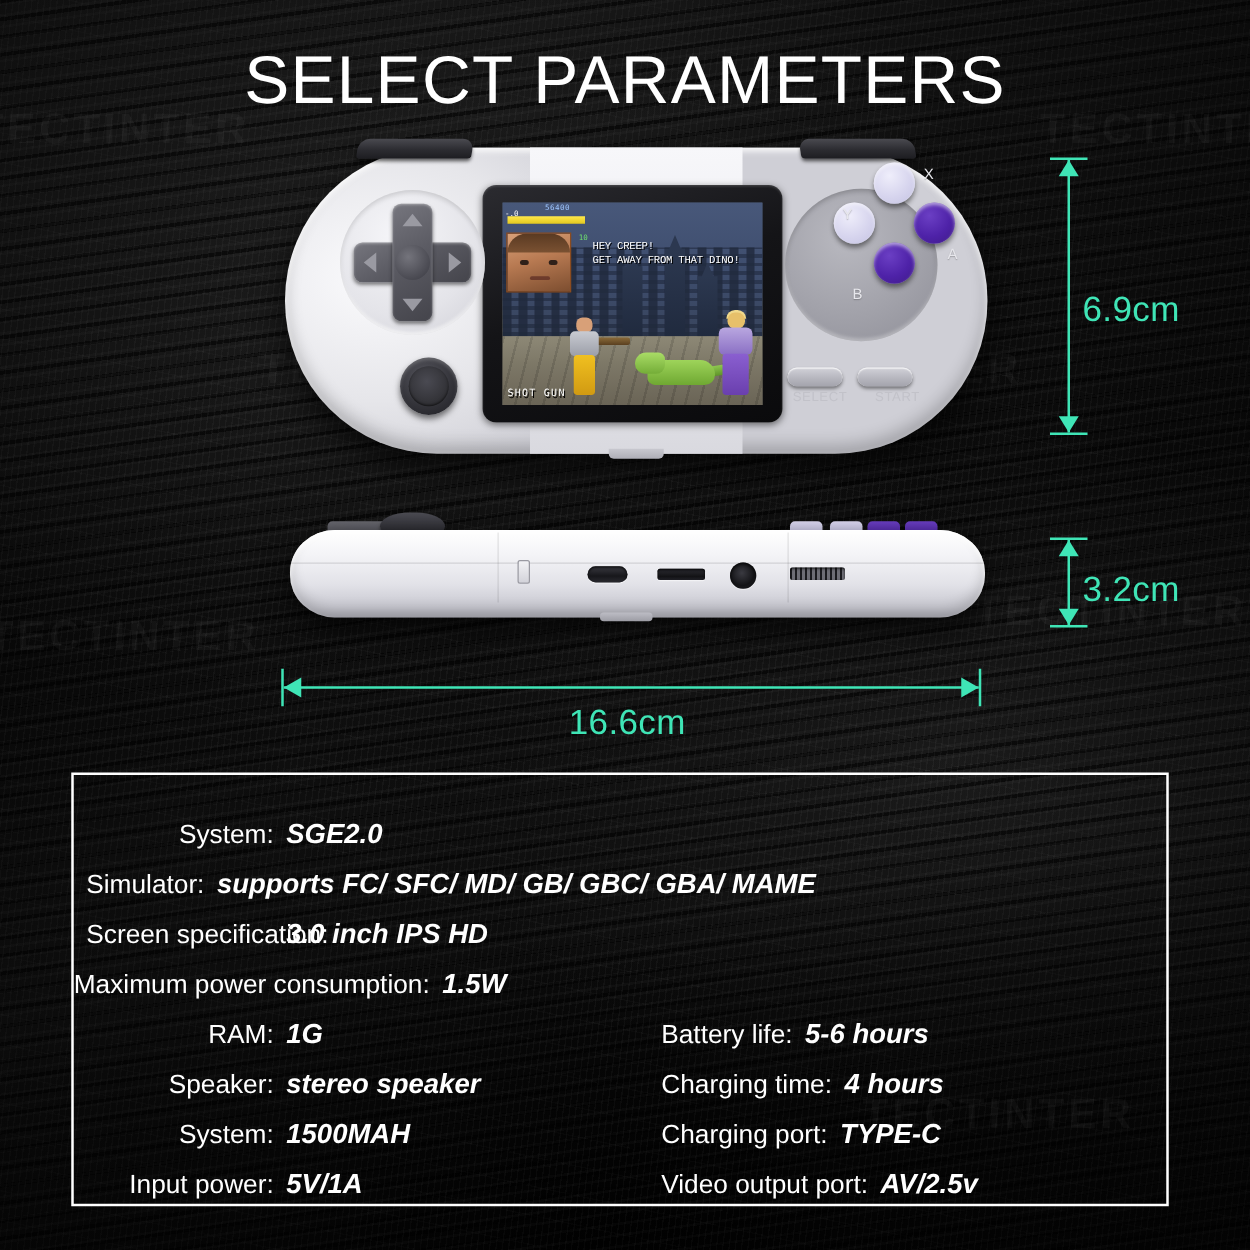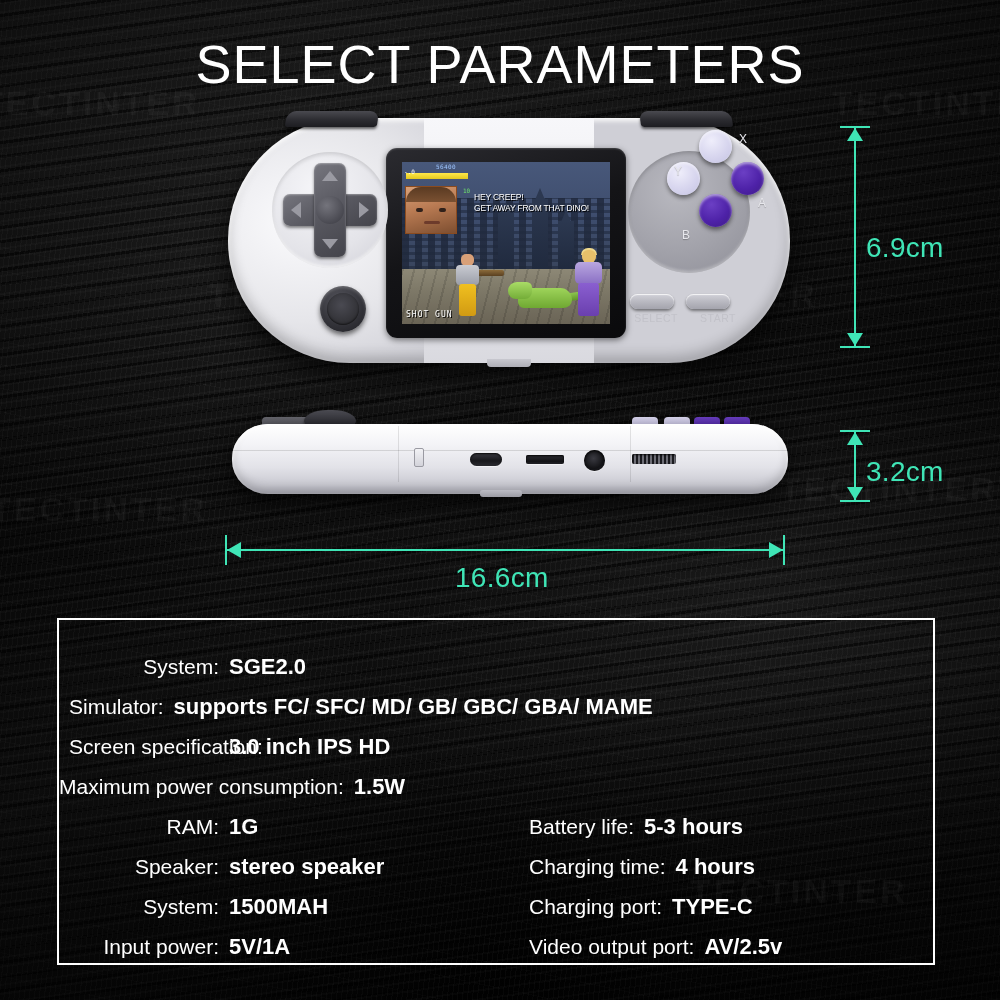--- a/index.html
+++ b/index.html
@@ -134,21 +134,21 @@
   .portrait  { position:absolute; left:3px; top:24px; width:52px; height:48px;
                background: linear-gradient(165deg,#d8a078 0%, #b87a52 45%, #7d4e30 100%);
                border:1px solid #8a4b1f; }
   .portrait .hair { position:absolute; left:0; top:0; width:100%; height:32%;
                background: linear-gradient(180deg,#5a3a22,#7a5132); border-radius:26px 26px 0 0; }
   .portrait .eye { position:absolute; top:46%; width:7px; height:4px; background:#30211a; border-radius:2px; }
   .portrait .eye.l{ left:10px; } .portrait .eye.r{ right:10px; }
   .portrait .mouth{ position:absolute; left:18px; top:74%; width:16px; height:3px; background:#6d3b2b; border-radius:2px; }
 
   .dialog    { position:absolute; left:72px; top:30px; right:4px;
-               color:#ffffff; font-family:Liberation Sans, sans-serif;
+               color:#ffffff; font-family:Liberation Mono, monospace;
                font-size:8.5px; line-height:1.35; letter-spacing:-.2px;
                text-shadow: 1px 1px 0 #000; }
 
   .weapon-txt{ position:absolute; left:4px; bottom:5px; color:#ffffff;
                font-family:"DejaVu Sans Mono", monospace; font-size:8px;
                letter-spacing:1px; text-shadow: 1px 1px 0 #000; }
 
   
   .hero { position:absolute; left:52px; bottom:8px; width:28px; height:62px; }
   .hero .head { position:absolute; left:7px; top:0; width:13px; height:12px; border-radius:5px;
@@ -386,21 +386,21 @@
   .spec-left, .spec-right {
     display: flex; align-items: baseline; white-space: nowrap; margin-top: 16px;
   }
   .spec-left  { width: 470px; padding-left: 10px; }
   .spec-right { width: 400px; }
   .spec-label {
     color: #ffffff; font-size: 21px; font-weight: 400;
     text-align: right;
   }
   .spec-value {
-    color: #ffffff; font-size: 22px; font-weight: 700; 
+    color: #ffffff; font-size: 22px; font-weight: 700; font-style: italic;
     margin-left: 10px;
   }
 </style>
 </head>
 <body>
 
 <div id="page" style="--teal:#3fe5b6;">
 
   <div class="bg-texture"></div>
   <div class="bg-vignette"></div>
@@ -576,21 +576,21 @@
             <span class="spec-value">1.5W</span>
           </div>
         </div>
         <div class="spec-row">
           <div class="spec-left">
             <span class="spec-label" style="width: 150px;">RAM:</span>
             <span class="spec-value">1G</span>
           </div>
           <div class="spec-right">
             <span class="spec-label">Battery life:</span>
-            <span class="spec-value">5-3 hours</span>
+            <span class="spec-value">5-6 hours</span>
           </div>
         </div>
         <div class="spec-row">
           <div class="spec-left">
             <span class="spec-label" style="width: 150px;">Speaker:</span>
             <span class="spec-value">stereo speaker</span>
           </div>
           <div class="spec-right">
             <span class="spec-label">Charging time:</span>
             <span class="spec-value">4 hours</span>

